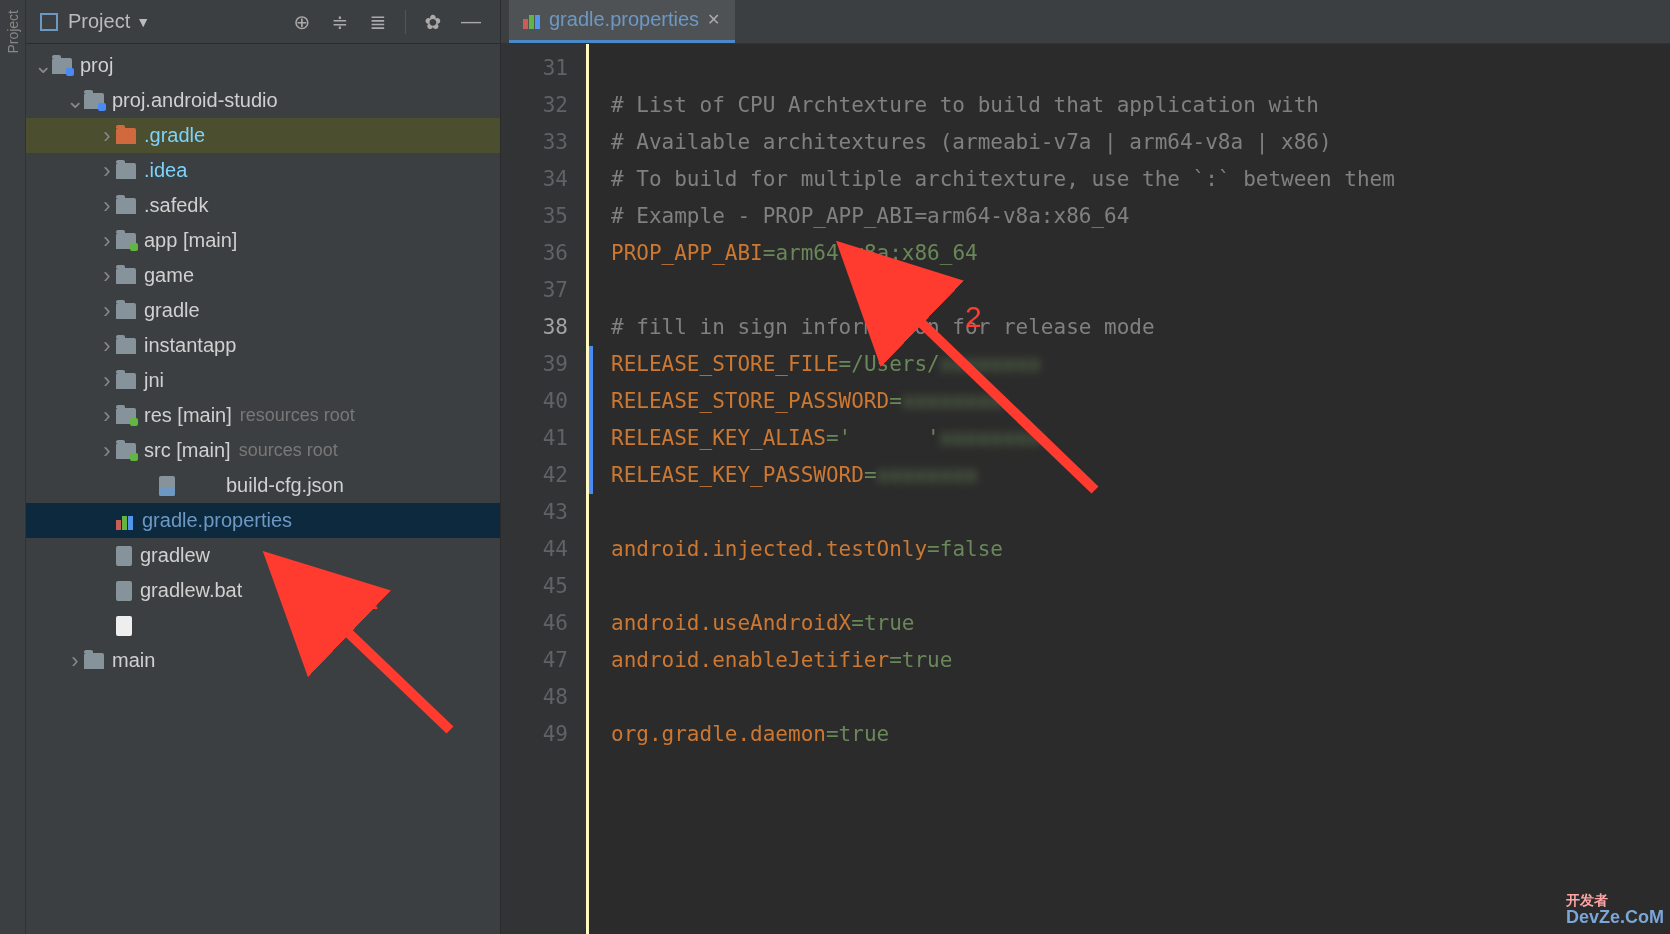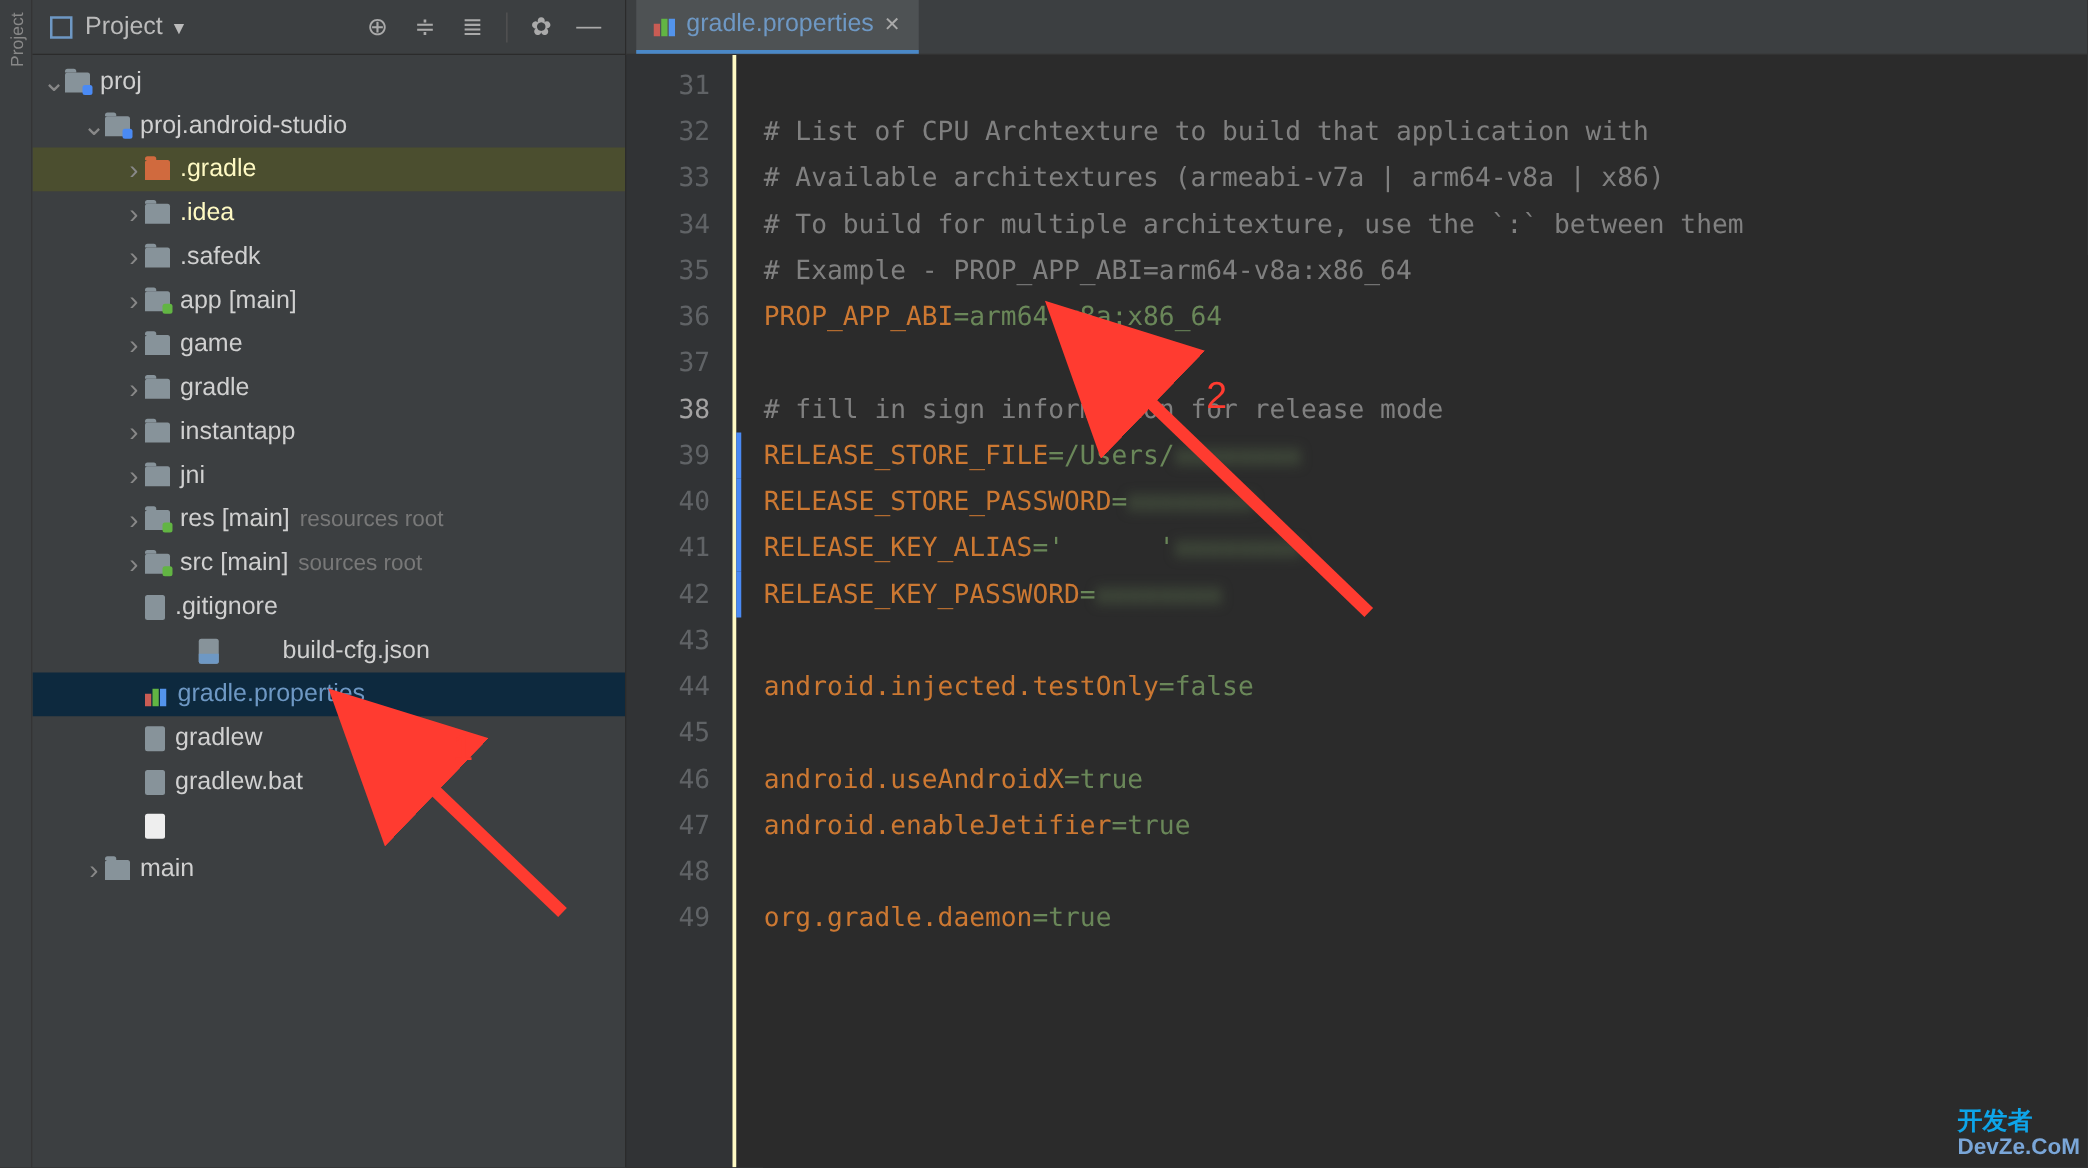--- a/index.html
+++ b/index.html
@@ -27,21 +27,21 @@
     .folder-ico::before { content:''; position:absolute; top:-3px; left:0; width:9px; height:3px; background:inherit; border-radius:2px 2px 0 0; }
     .folder-ico.module::after { content:''; position:absolute; bottom:-2px; right:-2px; width:8px; height:8px; background:#4a8af4; border-radius:2px; }
     .folder-ico.green::after { content:''; position:absolute; bottom:-2px; right:-2px; width:8px; height:8px; background:#62b543; border-radius:2px; }
     .file-ico { width:16px; height:20px; background:#87939a; margin-right:8px; border-radius:2px; position:relative; }
     .file-ico.white { background:#eee; }
     .file-ico.json::after, .file-ico.gradle::after { content:''; position:absolute; bottom:0; left:0; width:100%; height:8px; background:#6e98c4; border-radius:0 0 2px 2px; }
     .file-ico.props { background:transparent; width:18px; height:18px; }
     .file-ico.props::before { content:''; position:absolute; left:0; bottom:0; width:5px; height:10px; background:#c95c54; }
     .file-ico.props::after { content:''; position:absolute; left:6px; bottom:0; width:5px; height:14px; background:#62b543; box-shadow:6px 0 0 0 #5394ec; }
     .name { color:#d0d0d0; }
-    .name.orange { color:#fef9c3; }
+    .name.orange { color:#7dd3fc; }
     .name.blue { color:#6e98c4; }
     .name.dim { color:#787878; margin-left:8px; font-size:18px; }
     
     .editor { flex:1; background:#2b2b2b; display:flex; flex-direction:column; }
     .tabs { display:flex; height:44px; background:#3c3f41; border-bottom:1px solid #323232; align-items:flex-end; padding-left:8px; }
     .tab { display:flex; align-items:center; height:44px; padding:0 14px; background:#4e5254; border-bottom:3px solid #4a88c7; gap:8px; cursor:pointer; }
     .tab .file-ico.props { margin-right:0; }
     .tab .tname { color:#6e98c4; font-size:20px; }
     .tab .close { color:#aaa; font-size:16px; }
     .code-area { flex:1; display:flex; font-family:"Menlo","Monaco",monospace; font-size:21px; overflow:hidden; }
@@ -50,21 +50,21 @@
     .code { flex:1; padding:6px 0 0 22px; line-height:37px; white-space:pre; color:#a9b7c6; position:relative; }
     .cm { color:#808080; }
     .key { color:#cc7832; }
     .val { color:#6a8759; }
     .blur { filter:blur(5px); }
     
     .anno { position:absolute; pointer-events:none; }
     .anno-label { position:absolute; color:#ff3b30; font-size:30px; font-family:sans-serif; font-weight:500; }
     
     .watermark { position:absolute; right:6px; bottom:6px; font-family:sans-serif; font-size:18px; line-height:1.1; font-weight:bold; text-align:left; }
-    .watermark .cn { color:#0ea5e9; font-size:20px; }
+    .watermark .cn { color:#fca5a5; font-size:14px; }
     .modbar { position:absolute; left:-22px; width:4px; background:#4a8af4; }
   </style>
 </head>
 <body>
 
 <div class="app">
   <div class="vtabs">
     <div class="vtab">Project</div>
   </div>
 
@@ -136,25 +136,20 @@
           <span class="arrow" style="font-size: 22px; color: rgb(136, 136, 136);">›</span>
           <span class="folder-ico green"></span>
           <span class="name">res [main]</span>
           <span class="name dim">resources root</span>
         </div>
         <div class="row" style="padding-left: 72px;">
           <span class="arrow" style="font-size: 22px; color: rgb(136, 136, 136);">›</span>
           <span class="folder-ico green"></span>
           <span class="name">src [main]</span>
           <span class="name dim">sources root</span>
-        </div>
-        <div class="row" style="padding-left: 72px;">
-          <span class="arrow"></span>
-          <span class="file-ico"></span>
-          <span class="name">.gitignore</span>
         </div>
         <div class="row" style="padding-left: 72px; gap: 43px;">
           <span class="arrow"></span>
           <span class="file-ico json"></span>
           <span class="name">build-cfg.json</span>
         </div>
         <div class="row sel" style="padding-left: 72px;">
           <span class="arrow"></span>
           <span class="file-ico props"></span>
           <span class="name blue">gradle.properties</span>

